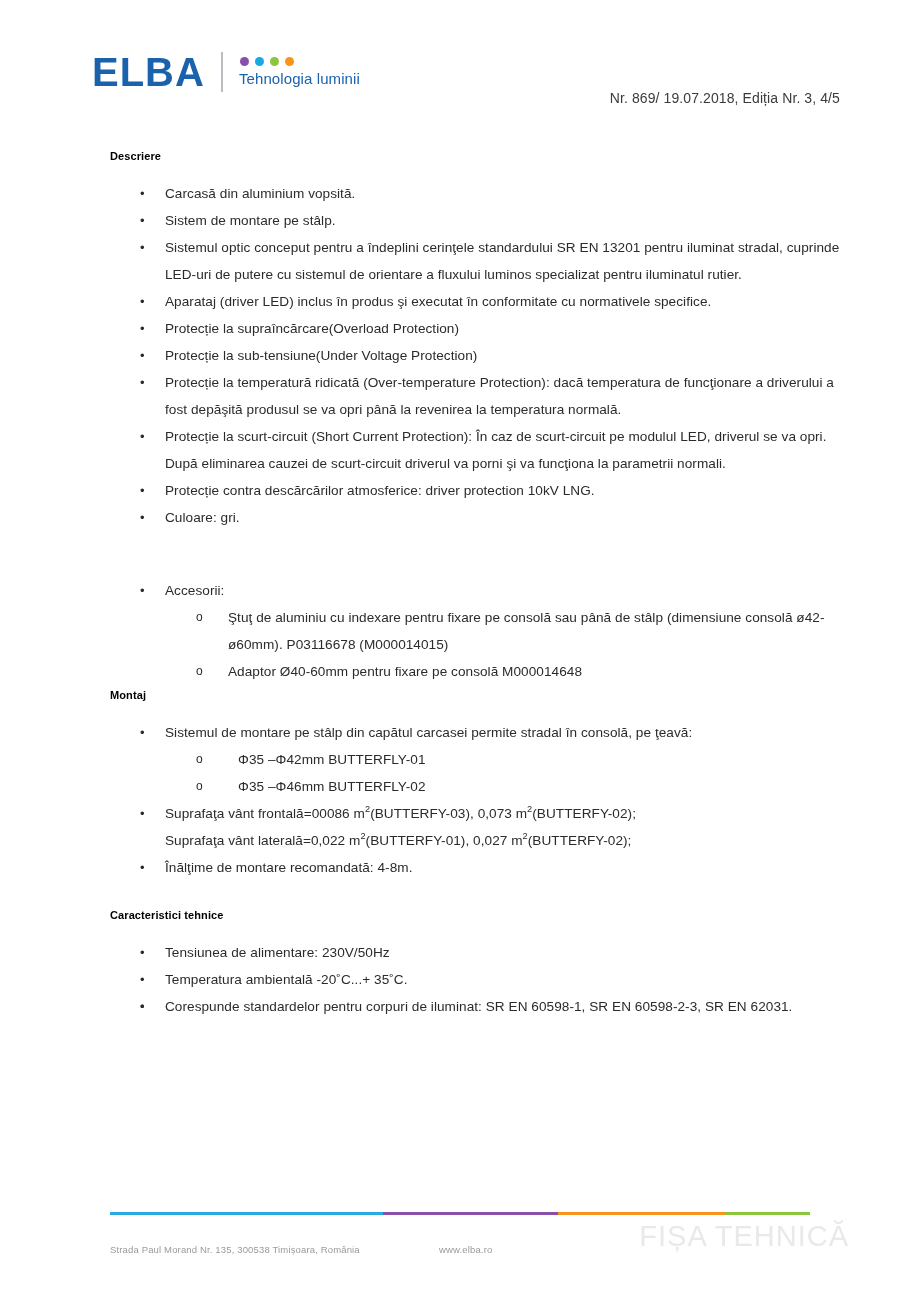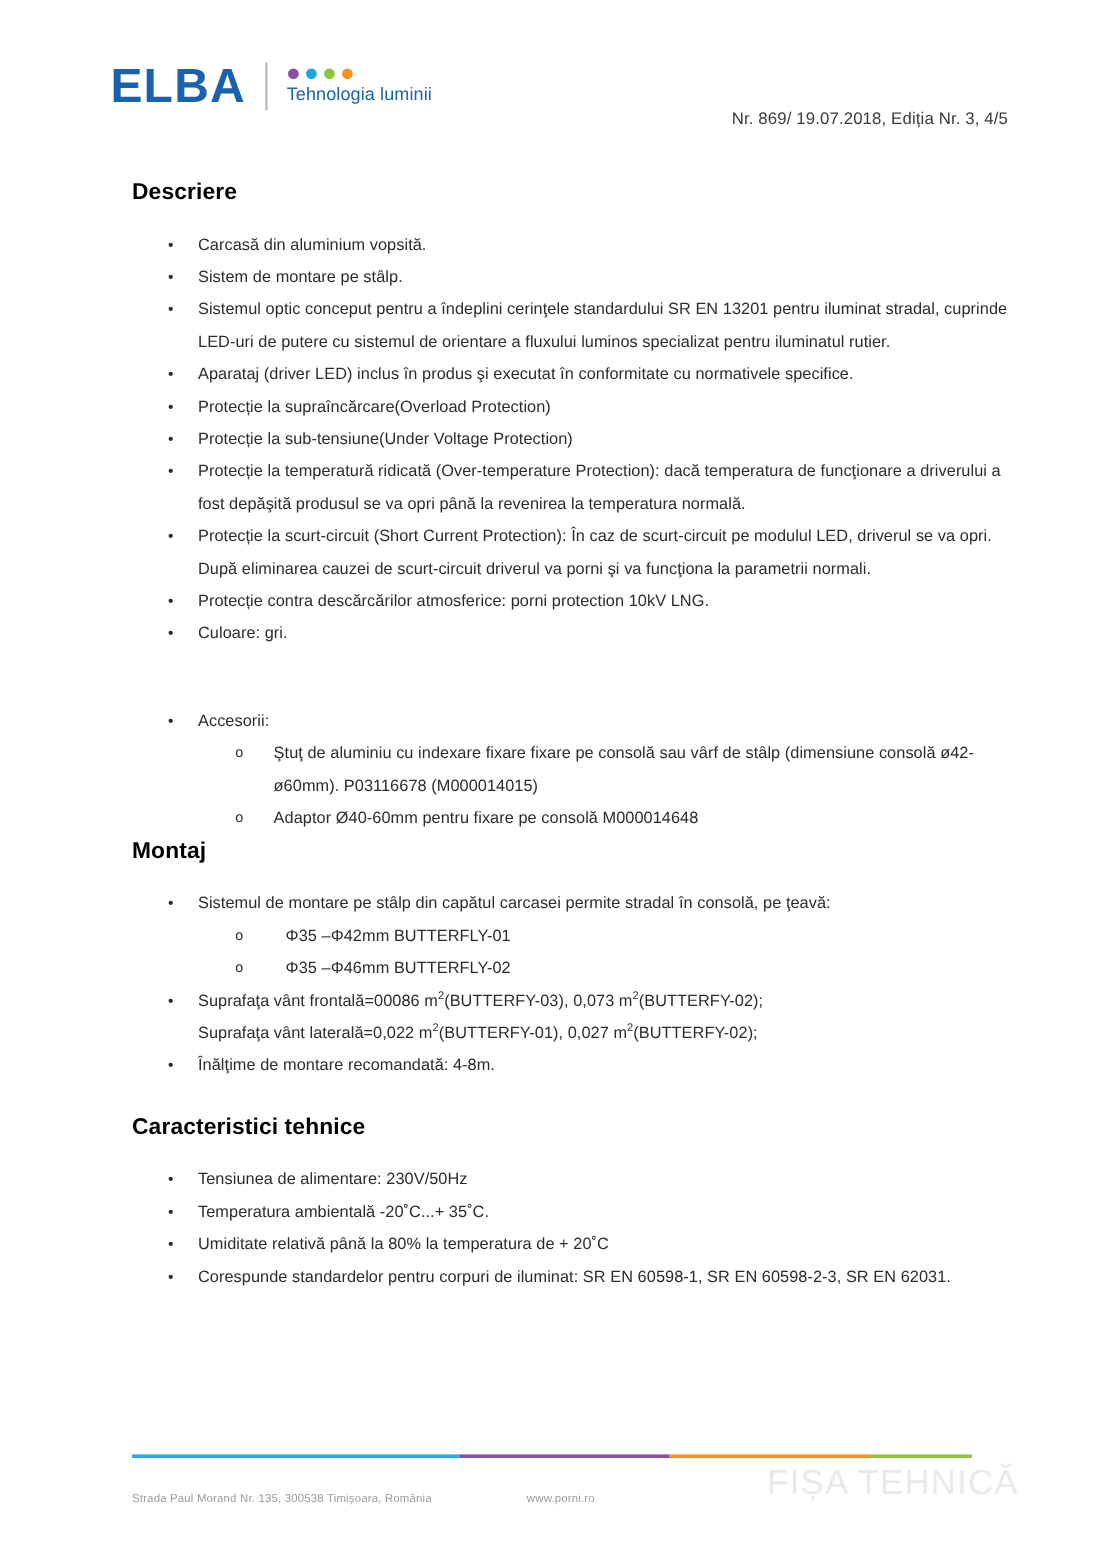--- a/index.html
+++ b/index.html
@@ -83,21 +83,21 @@
   }
 
   
   .content {
     position: absolute;
     left: 0;
     top: 150px;
     width: 919px;
   }
   .sec-title {
-    font-size: 19px;
+    font-size: 11px;
     font-weight: bold;
     color: #000000;
     margin: 0 0 0 110px;
     letter-spacing: 0.1px;
   }
   .bullets {
     margin: 0;
     padding: 0;
     list-style: none;
   }
@@ -231,30 +231,30 @@
     <div class="gap-after-title"></div>
     <ul class="bullets">
       <li class="b1"><span class="mk">•</span><span>Carcasă din aluminium vopsită.</span></li>
       <li class="b1"><span class="mk">•</span><span>Sistem de montare pe stâlp.</span></li>
       <li class="b1"><span class="mk">•</span><span>Sistemul optic conceput pentru a îndeplini cerinţele standardului SR EN 13201 pentru iluminat stradal, cuprinde LED-uri de putere cu sistemul de orientare a fluxului luminos specializat pentru iluminatul rutier.</span></li>
       <li class="b1"><span class="mk">•</span><span>Aparataj (driver LED) inclus în produs şi executat în conformitate cu normativele specifice.</span></li>
       <li class="b1"><span class="mk">•</span><span>Protecție la supraîncărcare(Overload Protection)</span></li>
       <li class="b1"><span class="mk">•</span><span>Protecție la sub-tensiune(Under Voltage Protection)</span></li>
       <li class="b1"><span class="mk">•</span><span>Protecție la temperatură ridicată (Over-temperature Protection): dacă temperatura de funcţionare a driverului a fost depăşită produsul se va opri până la revenirea la temperatura normală.</span></li>
       <li class="b1"><span class="mk">•</span><span>Protecție la scurt-circuit (Short Current Protection): În caz de scurt-circuit pe modulul LED, driverul se va opri. După eliminarea cauzei de scurt-circuit driverul va porni şi va funcţiona la parametrii normali.</span></li>
-      <li class="b1"><span class="mk">•</span><span>Protecție contra descărcărilor atmosferice: porni protection 10kV LNG.</span></li>
+      <li class="b1"><span class="mk">•</span><span>Protecție contra descărcărilor atmosferice: driver protection 10kV LNG.</span></li>
       <li class="b1"><span class="mk">•</span><span>Culoare: gri.</span></li>
     </ul>
 
     <div class="gap-section"></div>
 
     <div class="gap-after-title"></div>
     <ul class="bullets">
       <li class="b1"><span class="mk">•</span><span>Accesorii:</span></li>
-      <li class="b2"><span class="mk">o</span><span>Ştuţ de aluminiu cu indexare fixare fixare pe consolă sau vârf de stâlp (dimensiune consolă ø42-ø60mm). P03116678 (M000014015)</span></li>
+      <li class="b2"><span class="mk">o</span><span>Ştuţ de aluminiu cu indexare pentru fixare pe consolă sau până de stâlp (dimensiune consolă ø42-ø60mm). P03116678 (M000014015)</span></li>
       <li class="b2"><span class="mk">o</span><span>Adaptor Ø40-60mm pentru fixare pe consolă M000014648</span></li>
     </ul>
 
     <div class="gap-section-xs"></div>
 
     <h2 class="sec-title">Montaj</h2>
     <div class="gap-after-title"></div>
     <ul class="bullets">
       <li class="b1"><span class="mk">•</span><span>Sistemul de montare pe stâlp din capătul carcasei permite stradal în consolă, pe ţeavă:</span></li>
       <li class="b2 wide-gap"><span class="mk">o</span><span>Φ35 –Φ42mm BUTTERFLY-01</span></li>
@@ -267,30 +267,30 @@
       <li class="b1"><span class="mk">•</span><span>Înălţime de montare recomandată: 4-8m.</span></li>
     </ul>
 
     <div class="gap-section"></div>
 
     <h2 class="sec-title">Caracteristici tehnice</h2>
     <div class="gap-after-title"></div>
     <ul class="bullets">
       <li class="b1"><span class="mk">•</span><span>Tensiunea de alimentare: 230V/50Hz</span></li>
       <li class="b1"><span class="mk">•</span><span>Temperatura ambientală -20˚C...+ 35˚C.</span></li>
-      <li class="b1"><span class="mk">•</span><span>Umiditate relativă până la 80% la temperatura de + 20˚C</span></li>
+      <li class="b1"><span class="mk">•</span></li>
       <li class="b1"><span class="mk">•</span><span>Corespunde standardelor pentru corpuri de iluminat: SR EN 60598-1, SR EN 60598-2-3, SR EN 62031.</span></li>
     </ul>
   </div>
 
   <div class="footer">
     <div class="rule">
       <span class="seg1" style="background: rgb(41, 171, 226);"></span>
       <span class="seg2" style="background: rgb(138, 79, 168);"></span>
       <span class="seg3" style="background: rgb(247, 148, 30);"></span>
       <span class="seg4" style="background: rgb(140, 198, 63);"></span>
     </div>
     <div class="foot-addr">Strada Paul Morand Nr. 135, 300538 Timișoara, România</div>
-    <div class="foot-web">www.porni.ro</div>
+    <div class="foot-web">www.elba.ro</div>
     <div class="foot-watermark">FIȘA TEHNICĂ</div>
   </div>
 
 </div>
 
 </body></html>

